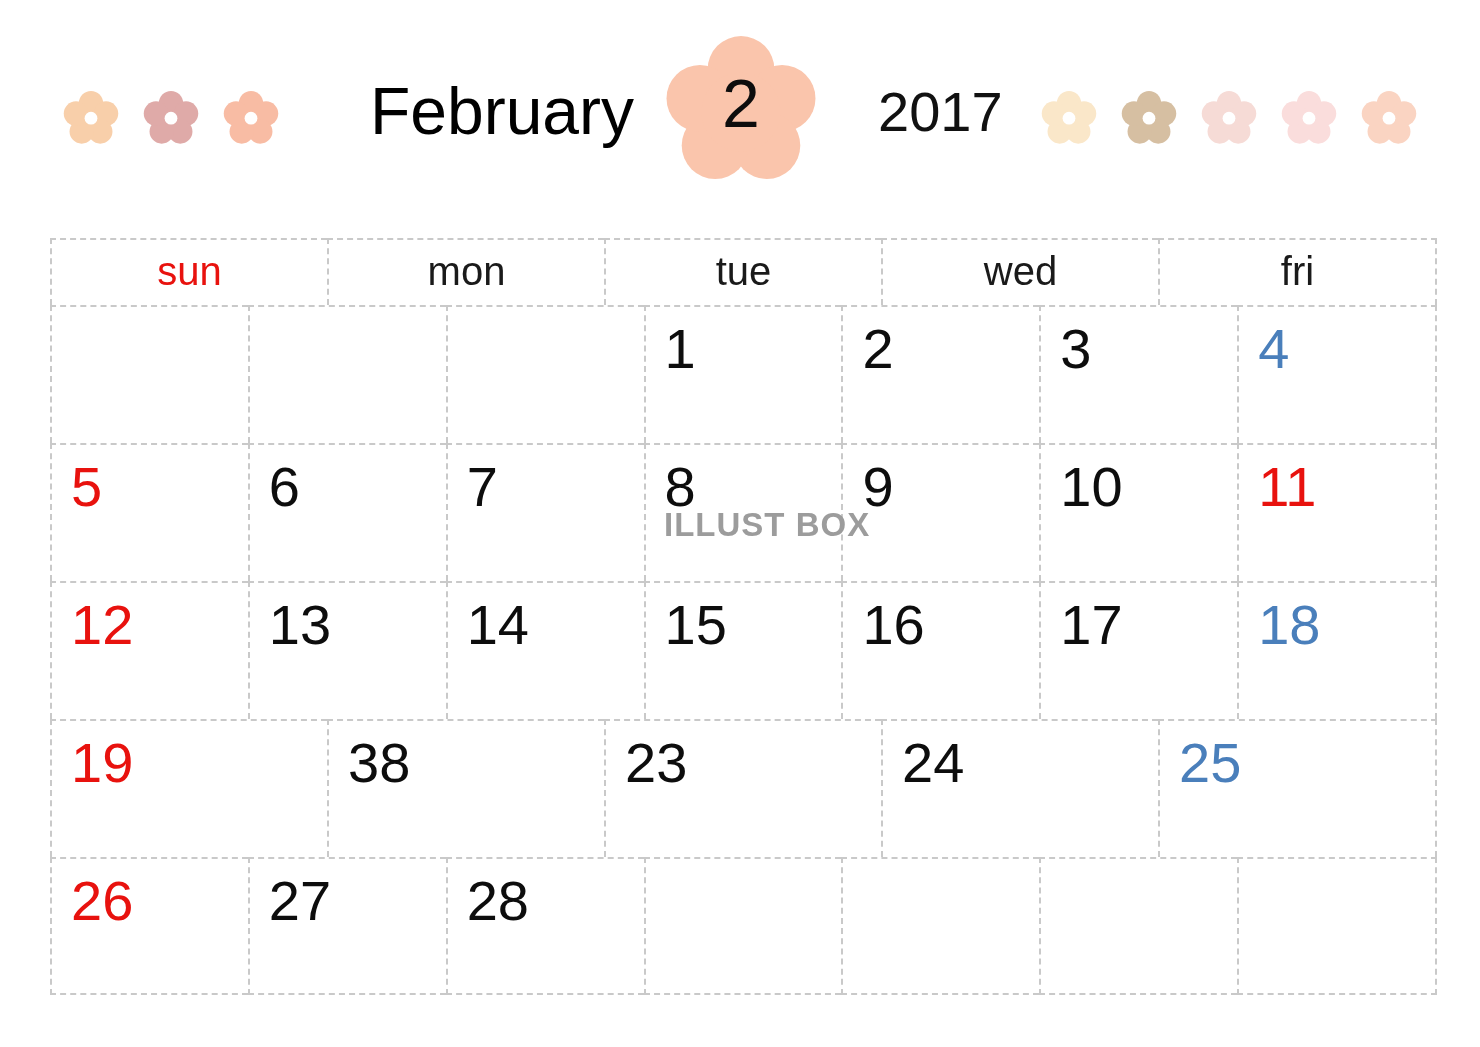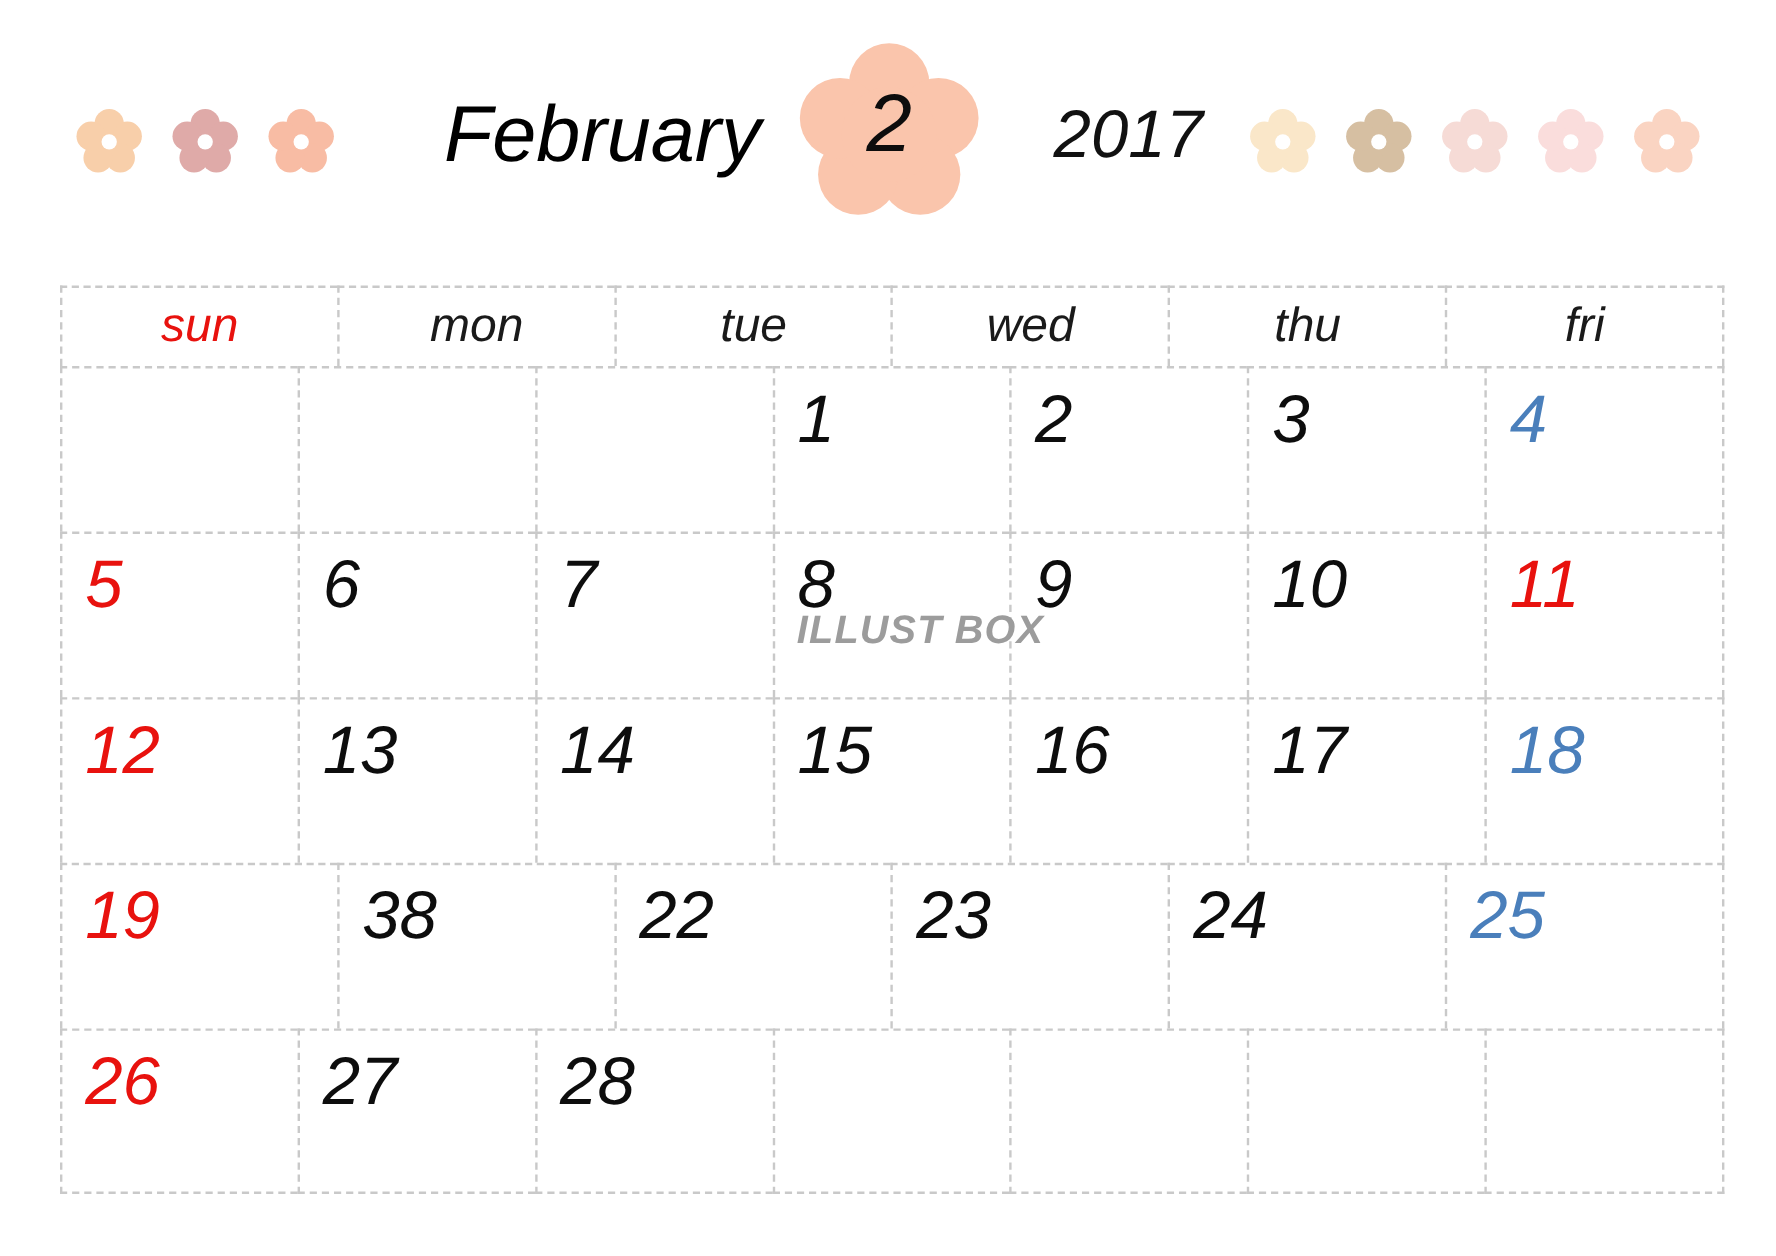--- a/index.html
+++ b/index.html
@@ -8,21 +8,20 @@
     height: 1047px;
     background: #ffffff;
     font-family: "Liberation Sans", sans-serif;
     overflow: hidden;
   }
   #page {
     position: relative;
     width: 1348px;
     height: 1047px;
     background: #ffffff;
-    font-style: italic;
   }
 
   
   #header {
     position: absolute;
     left: 0; top: 0;
     width: 1480px;
     height: 220px;
   }
   .flower-row-left {
@@ -83,20 +82,21 @@
   #calendar {
     position: absolute;
     left: 50px;
     top: 238px;
     width: 1387px;
     height: 757px;
   }
   .grid-row {
     display: flex;
     width: 100%;
+    justify-content: center;
   }
   .head-row { height: 67px; }
   .week-row { height: 138px; }
 
   .cell {
     flex: 1 1 0;
     min-width: 0;
     border-left: 2px dashed #c9c9c9;
     border-top: 2px dashed #c9c9c9;
     position: relative;
@@ -254,21 +254,20 @@
     </div>
   </div>
 
   <div id="calendar">
 
     <div class="grid-row head-row">
       <div class="cell head-cell sun">sun</div>
       <div class="cell head-cell">mon</div>
       <div class="cell head-cell">tue</div>
       <div class="cell head-cell">wed</div>
-      <div class="cell head-cell">thu</div>
       <div class="cell head-cell">fri</div>
     </div>
 
     <div class="grid-row week-row">
       <div class="cell"></div>
       <div class="cell"></div>
       <div class="cell"></div>
       <div class="cell">
           <span class="daynum">1</span>
         </div>
@@ -332,23 +331,20 @@
     </div>
 
     <div class="grid-row week-row">
       <div class="cell">
           <span class="daynum sun">19</span>
         </div>
       <div class="cell">
           <span class="daynum">38</span>
         </div>
       <div class="cell">
-          <span class="daynum">22</span>
-        </div>
-      <div class="cell">
           <span class="daynum">23</span>
         </div>
       <div class="cell">
           <span class="daynum">24</span>
         </div>
       <div class="cell">
           <span class="daynum sat">25</span>
         </div>
     </div>
 

